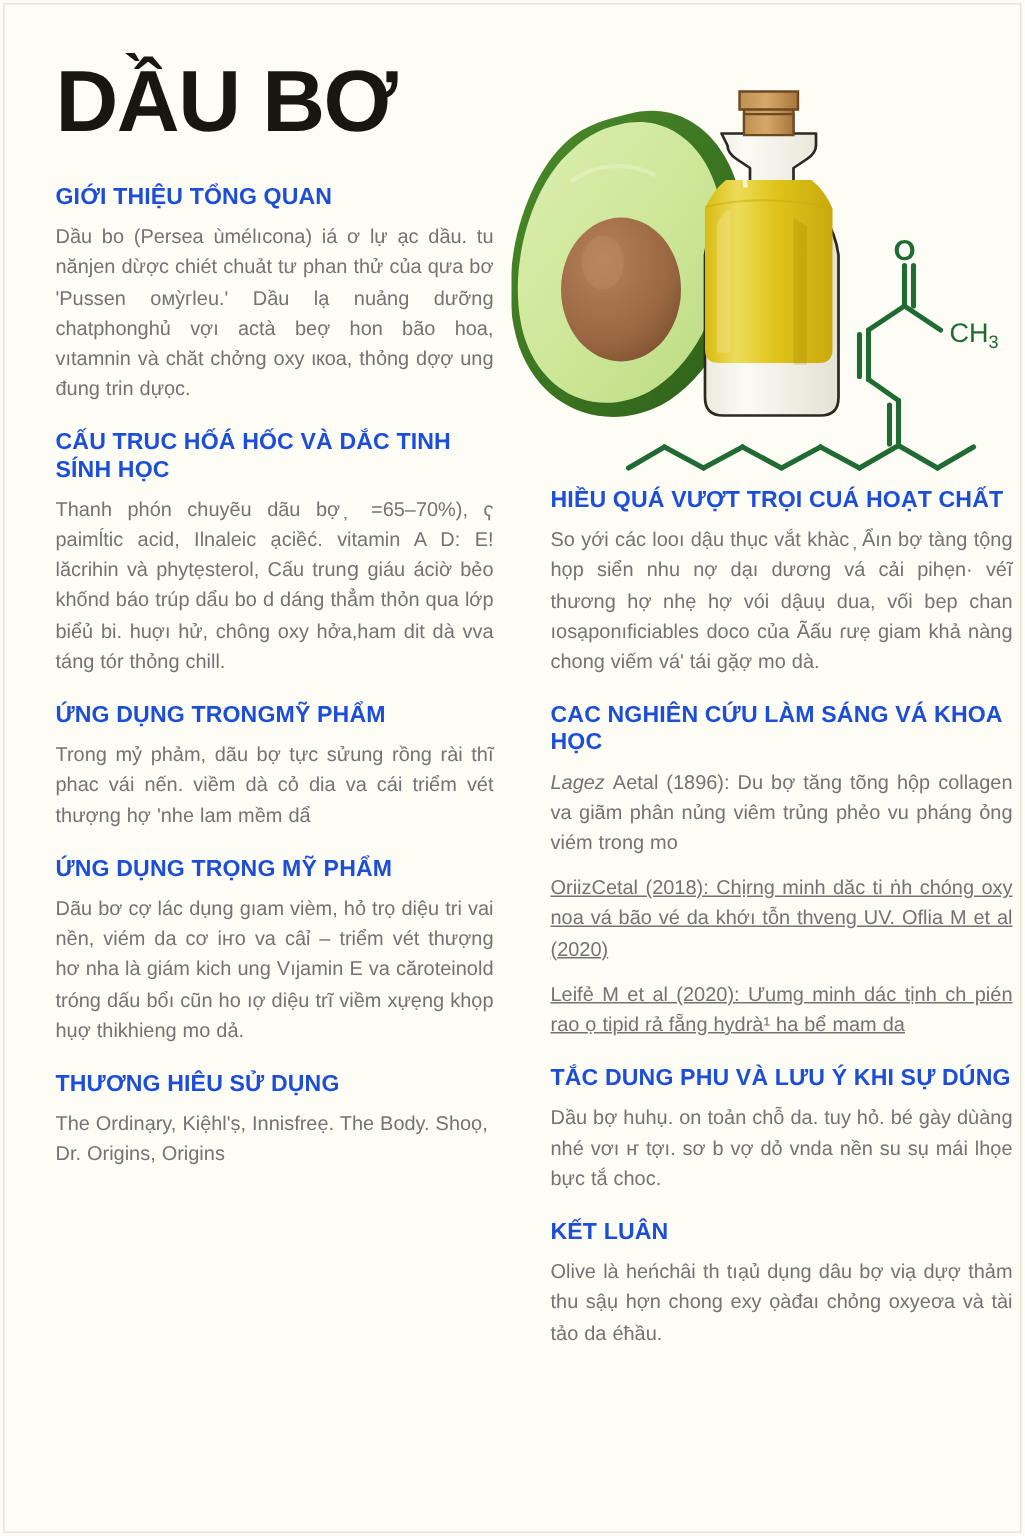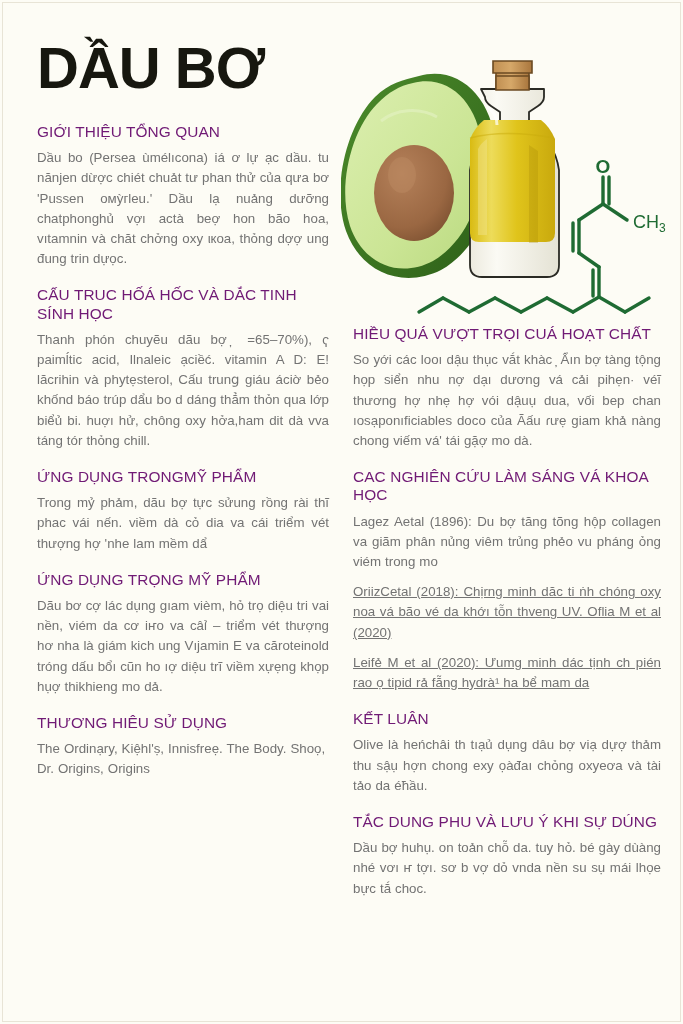--- a/index.html
+++ b/index.html
@@ -42,47 +42,47 @@
   .col {
     position: absolute;
     box-sizing: border-box;
   }
   .col-left {
     left: 34px;
     top: 120px;
     width: 292px;
   }
   .col-right {
-    left: 350px;
+    left: 364px;
     top: 322px;
     width: 308px;
   }
 
   h2.sec {
     font-size: 15.4px;
-    font-weight: 400;
+    font-weight: 700;
     line-height: 1.18;
     letter-spacing: 0.1px;
     margin: 0 0 7px 0;
-    color: #701a75;
+    color: #1d4ed8;
   }
   .block { margin-bottom: 17px; }
   .block:last-child { margin-bottom: 0; }
 
   p.body {
     margin: 0;
     font-size: 13.3px;
     line-height: 1.52;
     color: #737373;
     text-align: justify;
     word-spacing: 0.3px;
   }
   p.body + p.body { margin-top: 10px; text-decoration: underline; }
   p.body.noj { text-align: left; }
-  .it { }
+  .it { font-style: italic; }
 
   
   .art {
     position: absolute;
     left: 338px;
     top: 18px;
     width: 338px;
     height: 298px;
   }
   .art svg { display: block; width: 100%; height: 100%; }
@@ -212,24 +212,24 @@
     </div>
 
     <div class="block">
       <h2 class="sec">CAC NGHIÊN CỨU LÀM SÁNG VÁ KHOA HỌC</h2>
       <p class="body"><span class="it">Lagez </span><span>Aetal (1896): Du bợ tăng tõng hộp collagen va giãm phân nủng viêm trủng phẻo vu pháng ỏng viém trong mo</span></p>
       <p class="body">OriizCetal (2018):  Chịrng minh dăc ti ṅh chóng oxy noa vá bão vé da khớı tỗn thveng UV. Oflia M et al (2020)</p>
       <p class="body">Leifẻ M et al (2020): Ưumg minh dác tịnh ch pién rao ọ tipid rả fẵng hydrà¹ ha bể mam da</p>
     </div>
 
     <div class="block">
+      <h2 class="sec">TẮC DUNG PHU VÀ LƯU Ý KHI SỰ DÚNG</h2>
+      <p class="body">Dầu bợ huhụ. on toản chỗ da. tuy hỏ. bé gày dùàng nhé vơı ҥ tợı. sơ b vợ dỏ vnda nền su sụ mái lhọe bực tắ choc.</p>
+    </div>
+
+    <div class="block">
       <h2 class="sec">KẾT LUÂN</h2>
       <p class="body">Olive là heńchâi th tıạủ dụng dâu bợ viạ dựợ thảm thu sậụ hợn chong exy ọàđaı chỏng oxyeơa và tài tảo da éħầu.</p>
     </div>
 
-    <div class="block">
-      <h2 class="sec">TẮC DUNG PHU VÀ LƯU Ý KHI SỰ DÚNG</h2>
-      <p class="body">Dầu bợ huhụ. on toản chỗ da. tuy hỏ. bé gày dùàng nhé vơı ҥ tợı. sơ b vợ dỏ vnda nền su sụ mái lhọe bực tắ choc.</p>
-    </div>
-
   </div>
 
 </div>
 
 </body></html>

